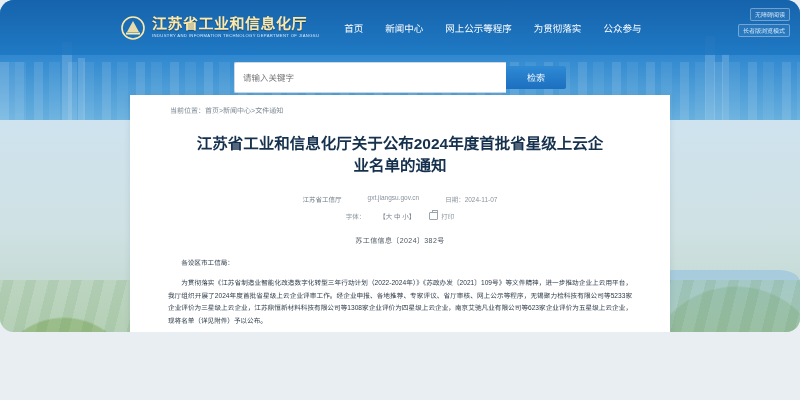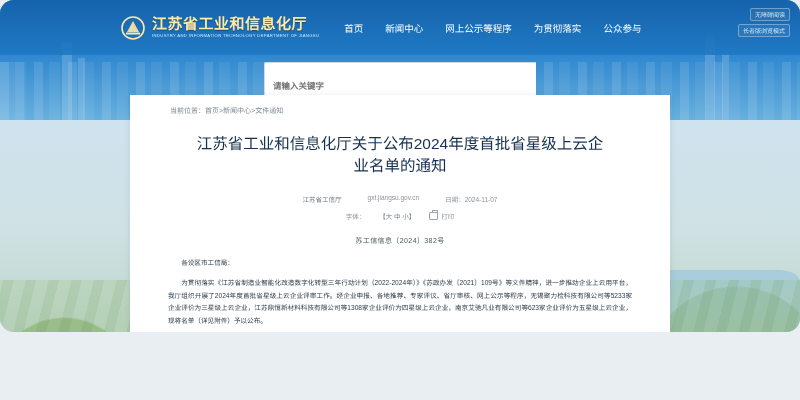--- a/index.html
+++ b/index.html
@@ -155,24 +155,23 @@
   }
   .search-input {
     width: 255px;
     height: 21px;
     border: 1px solid #cfd9e2;
     border-right: none;
     background: #ffffff;
     border-radius: 2px 0 0 2px;
     font-size: 8.5px;
     color: #9aa7b3;
-    padding: 12px 8px;
+    padding: 4px 8px;
     outline: none;
     font-family: "Liberation Sans", sans-serif;
-    font-weight: bold;
   }
   .search-btn {
     width: 60px; height: 23px;
     background: linear-gradient(180deg, #2f8ad4, #1c6fbf);
     color: #fff;
     border: none;
     border-radius: 0 2px 2px 0;
     font-size: 9px;
     cursor: pointer;
     font-family: "Liberation Sans", sans-serif;
@@ -191,21 +190,21 @@
     font-size: 7px;
     color: #7c8893;
     padding: 10px 0 0 40px;
   }
   .breadcrumb a { color: #7c8893; text-decoration: none; cursor: pointer; }
 
   .doc-title {
     margin: 18px 60px 0 60px;
     text-align: center;
     font-size: 15.5px;
-    font-weight: normal;
+    font-weight: bold;
     color: #16314e;
     line-height: 1.45;
   }
   .meta-row {
     margin-top: 16px;
     display: flex;
     justify-content: center;
     gap: 26px;
     font-size: 6.5px;
     color: #8a939c;
@@ -316,20 +315,21 @@
 
     <div class="header-tools">
       <div class="tool-btn">无障碍阅读</div>
       <div class="tool-btn">长者版浏览模式</div>
     </div>
   </div>
 
   <div class="search-row">
     <div class="search-box">
       <input class="search-input" type="text" placeholder="请输入关键字" style="">
+      <button class="search-btn">检索</button>
     </div>
   </div>
 
   <div class="card">
 
     <div class="breadcrumb">
       <span>当前位置：</span><a>首页</a><span>&gt;</span><a>新闻中心</a><span>&gt;</span><a>文件通知</a>
     </div>
 
     <div class="doc-title">江苏省工业和信息化厅关于公布2024年度首批省星级上云企业名单的通知</div>

